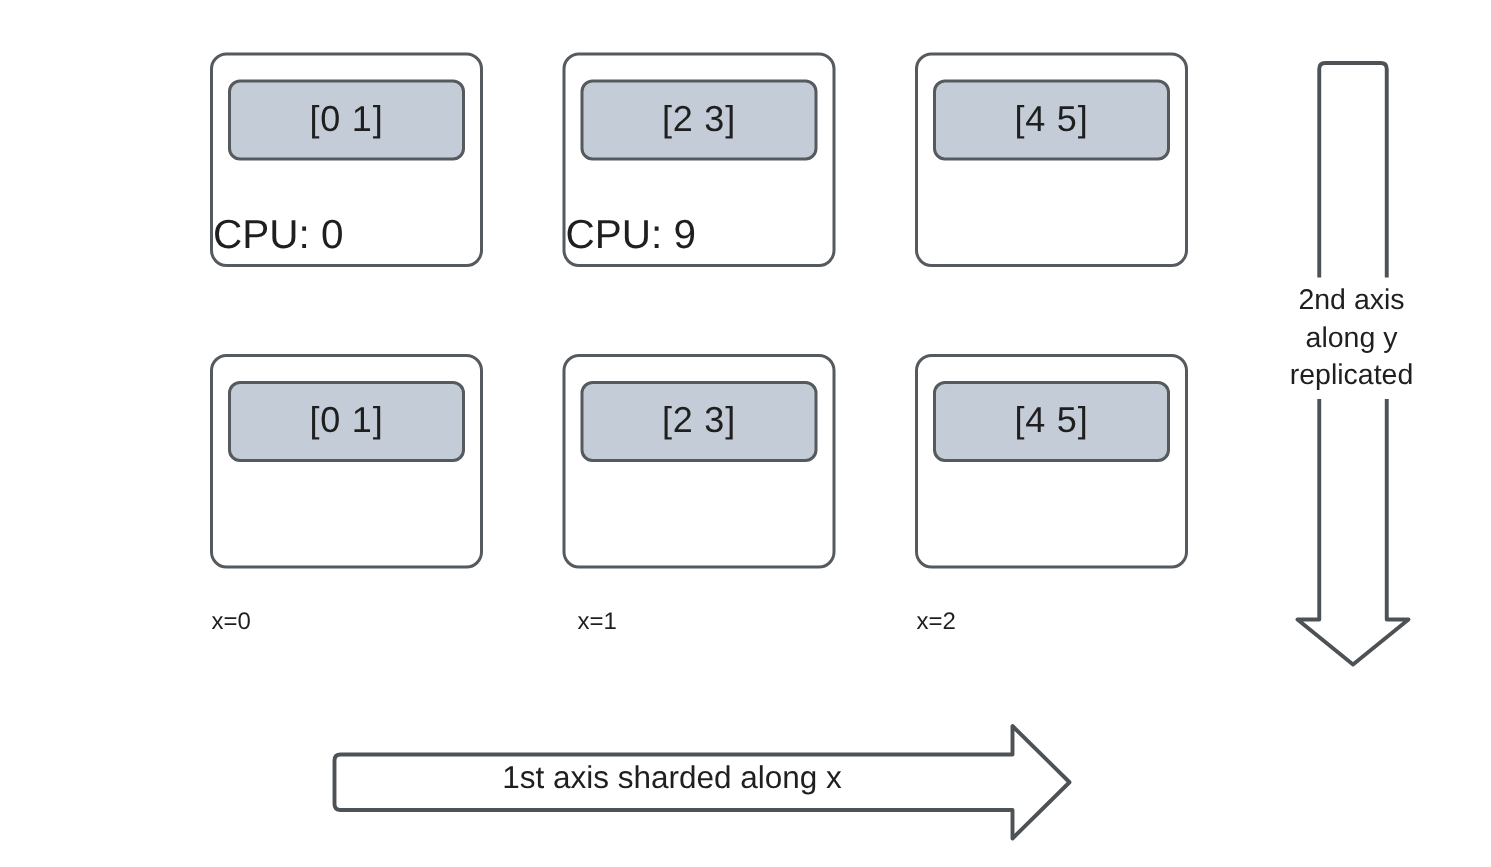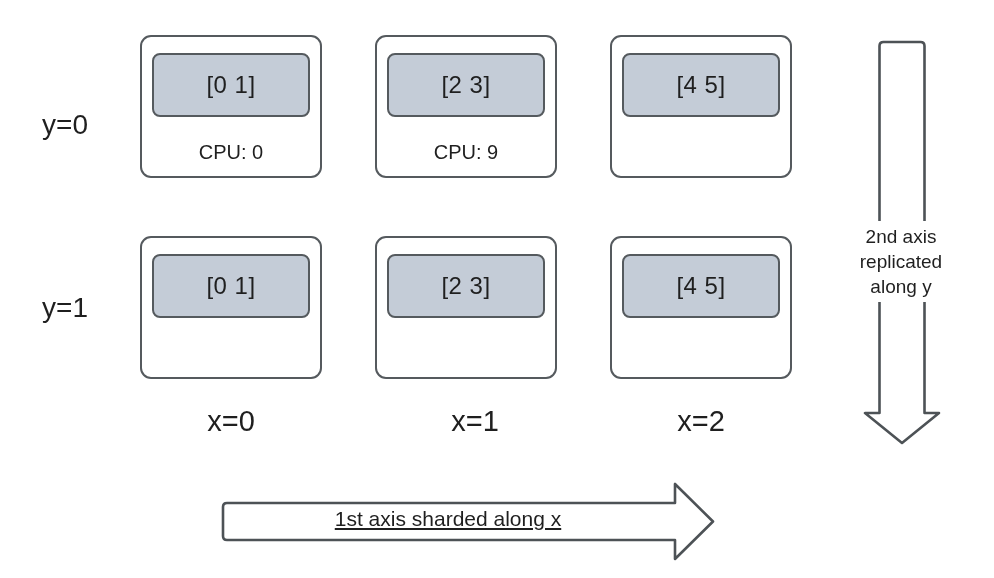--- a/index.html
+++ b/index.html
@@ -27,63 +27,62 @@
     font-size: 28px;
     line-height: 1;
     color: #1f1f1f;
     white-space: nowrap;
     text-align: center;
     width: 120px;
     left: 5px;
   }
   .col-label {
     position: absolute;
-    font-size: 29px;
+    font-size: 16px;
     line-height: 1;
     color: #1f1f1f;
     white-space: nowrap;
-    text-align: center;
+    text-align: left;
     width: 180px;
     top: 407px;
   }
 
   
   .cell {
     position: absolute;
     box-sizing: border-box;
     width: 182px;
     height: 143px;
     background: #ffffff;
     border: 2.5px solid #555a5e;
     border-radius: 11px;
   }
   .cell .chunk {
     position: absolute;
     box-sizing: border-box;
     left: 10px;
     top: 16px;
     width: 158px;
-    height: 64px;
+    height: 54px;
     background: #c4ccd7;
     border: 2.5px solid #555a5e;
     border-radius: 8px;
     display: flex;
     align-items: center;
     justify-content: center;
     font-size: 24px;
     color: #1f1f1f;
     letter-spacing: 0.5px;
   }
   .cell .cpu {
     position: absolute;
     left: 0;
     right: 0;
     top: 104px;
-    text-align: center;
-    font-size: 20px;
+    font-size: 27px;
     color: #1f1f1f;
     white-space: nowrap;
   }
 
   
   .arrow-svg {
     position: absolute;
     overflow: visible;
   }
   .arrow-shape {
@@ -95,44 +94,40 @@
 
   .arrow-label-h {
     position: absolute;
     left: 222px;
     top: 507px;
     width: 452px;
     text-align: center;
     font-size: 21px;
     color: #1f1f1f;
     white-space: nowrap;
-    text-decoration: underline;
   }
   .arrow-label-v {
     position: absolute;
     left: 836px;
     top: 185px;
     width: 130px;
     text-align: center;
     font-size: 19px;
     line-height: 25px;
     color: #1f1f1f;
     background: #ffffff;
     padding: 3px 0;
-    margin-top: 36px;
   }
   .arrow-label-v span { display: block; }
 </style>
 </head>
 <body>
 
 <div id="canvas">
 
-  <div class="row-label" style="top:111px">y=0</div>
-  <div class="row-label" style="top:294px">y=1</div>
 
   <div class="cell" style="left:140px; top:35px">
     <div class="chunk">[0 1]</div>
     <div class="cpu">CPU: 0</div>
   </div>
 
   <div class="cell" style="left:375px; top:35px">
     <div class="chunk">[2 3]</div>
     <div class="cpu">CPU: 9</div>
   </div>
@@ -165,22 +160,22 @@
              L 81 381
              L 44 411
              L 7 381
              L 21.5 381
              L 21.5 14
              Q 21.5 10 25.5 10 Z"></path>
   </svg>
 
   <div class="arrow-label-v">
     <span>2nd axis</span>
+    <span>along y</span>
     <span>replicated</span>
-    <span>along y</span>
   </div>
 
   <svg class="arrow-svg" style="left:216px; top:472px; width:505px; height:100px" viewBox="0 0 505 100">
     <path class="arrow-shape" d="M 11 31
              Q 7 31 7 35
              L 7 64
              Q 7 68 11 68
              L 459 68
              L 459 87
              L 497 49.5

